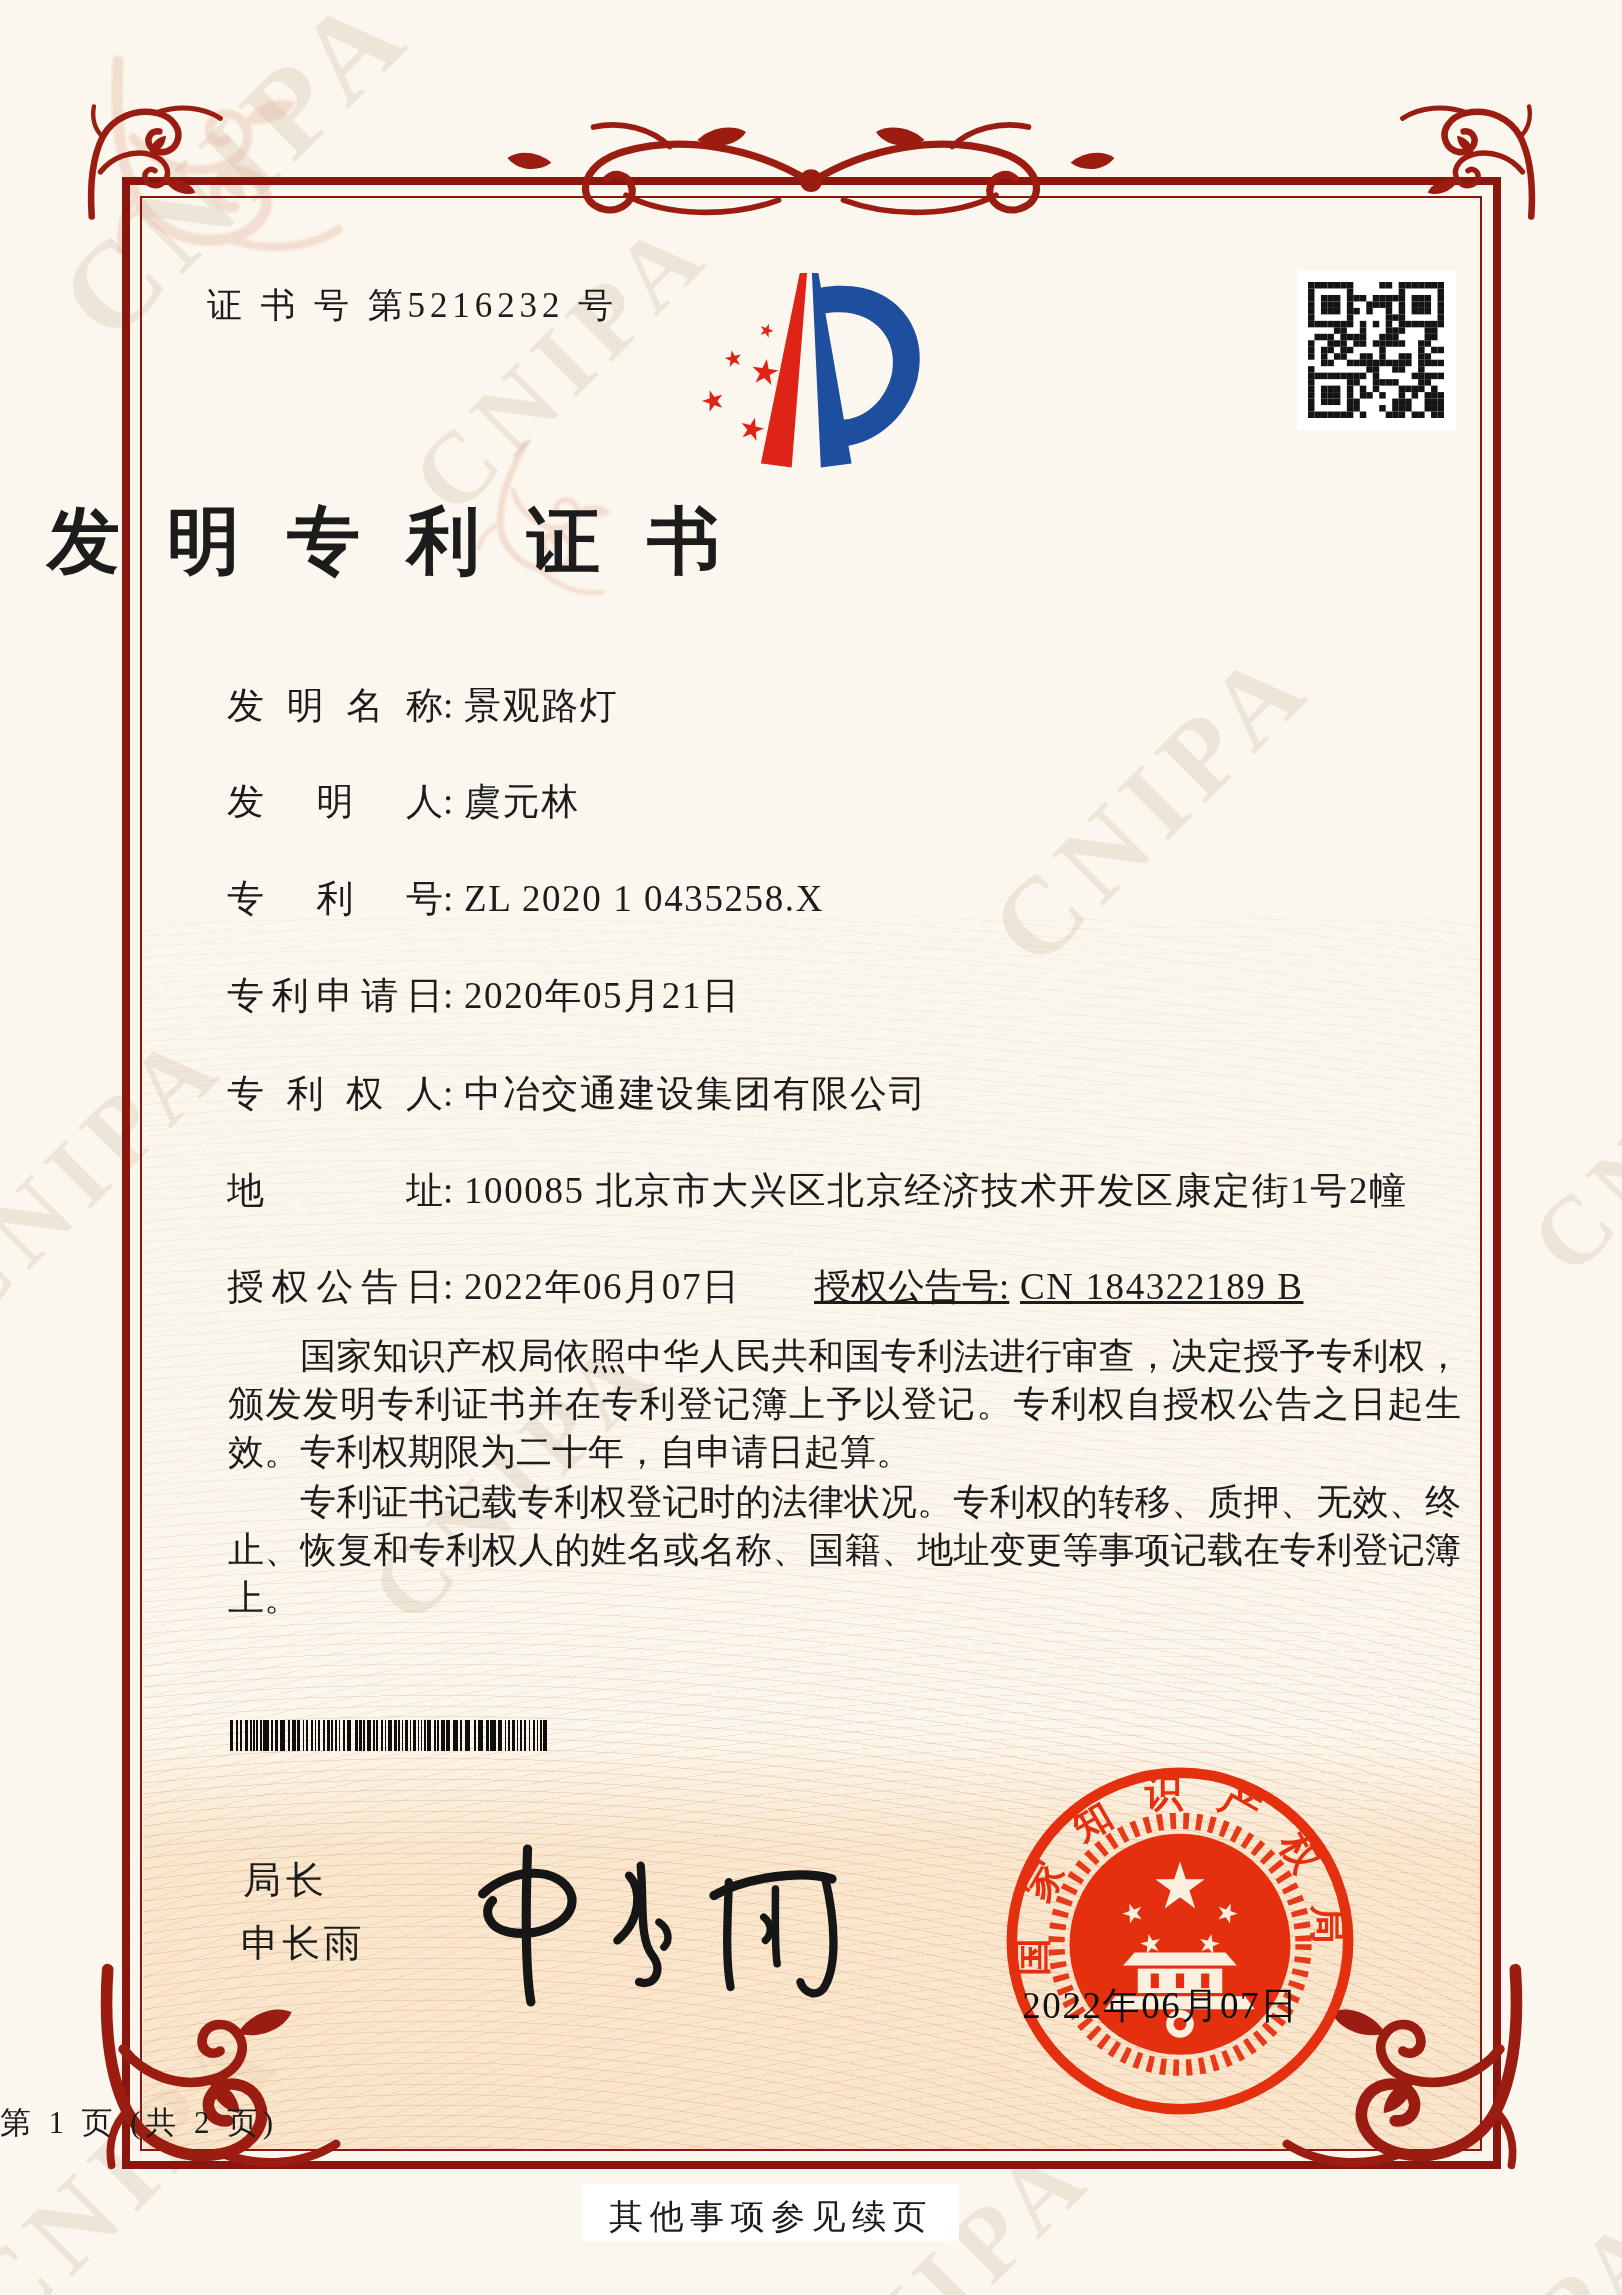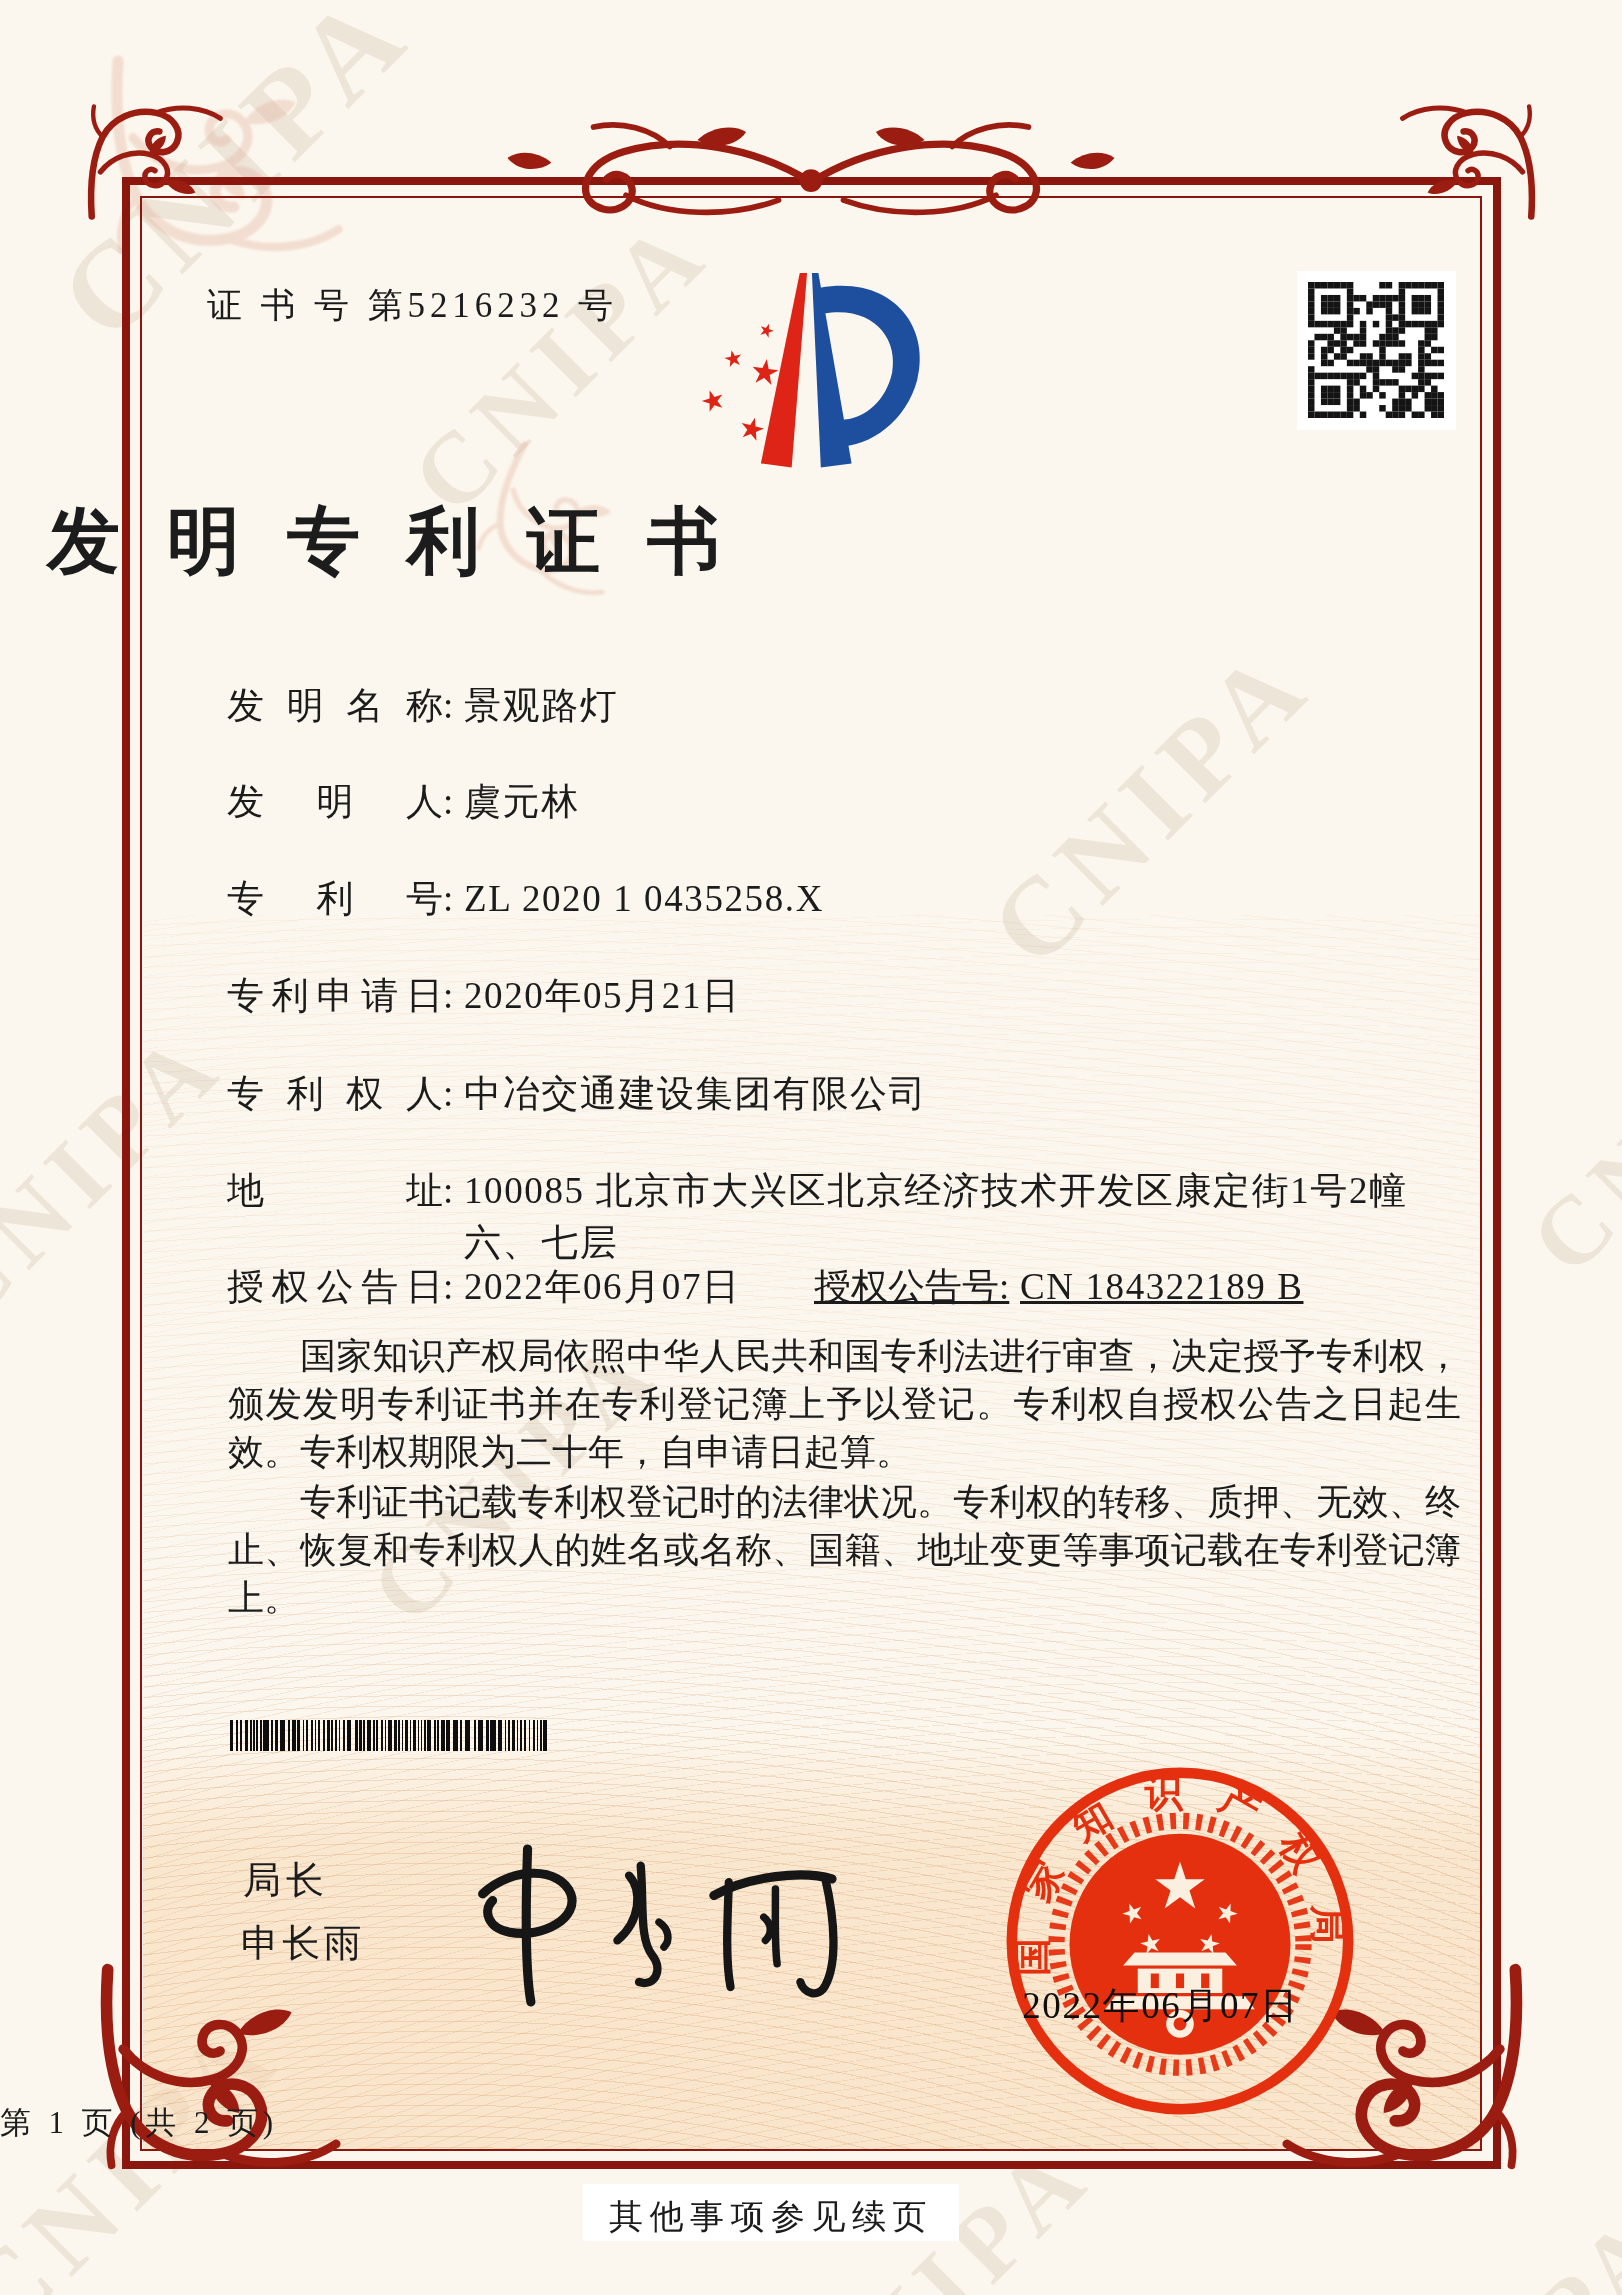--- a/index.html
+++ b/index.html
@@ -424,21 +424,20 @@
   <div class="field f5">
     <span class="lbl">专利权人</span>
       <span class="colon">:</span>
       <span class="val">中冶交通建设集团有限公司</span>
   </div>
   <div class="field f6">
     <span class="lbl">地址</span>
       <span class="colon">:</span>
     <span class="val">
       <span style="display:block">100085 北京市大兴区北京经济技术开发区康定街1号2幢</span>
-      <span style="display:block">六、七层</span>
     </span>
   </div>
   <div class="field f7">
     <span class="lbl">授权公告日</span>
       <span class="colon">:</span>
       <span class="val">2022年06月07日</span>
   </div>
   <div class="field grant-no">
     <span class="lbl">授权公告号</span>
       <span class="colon">:</span>

